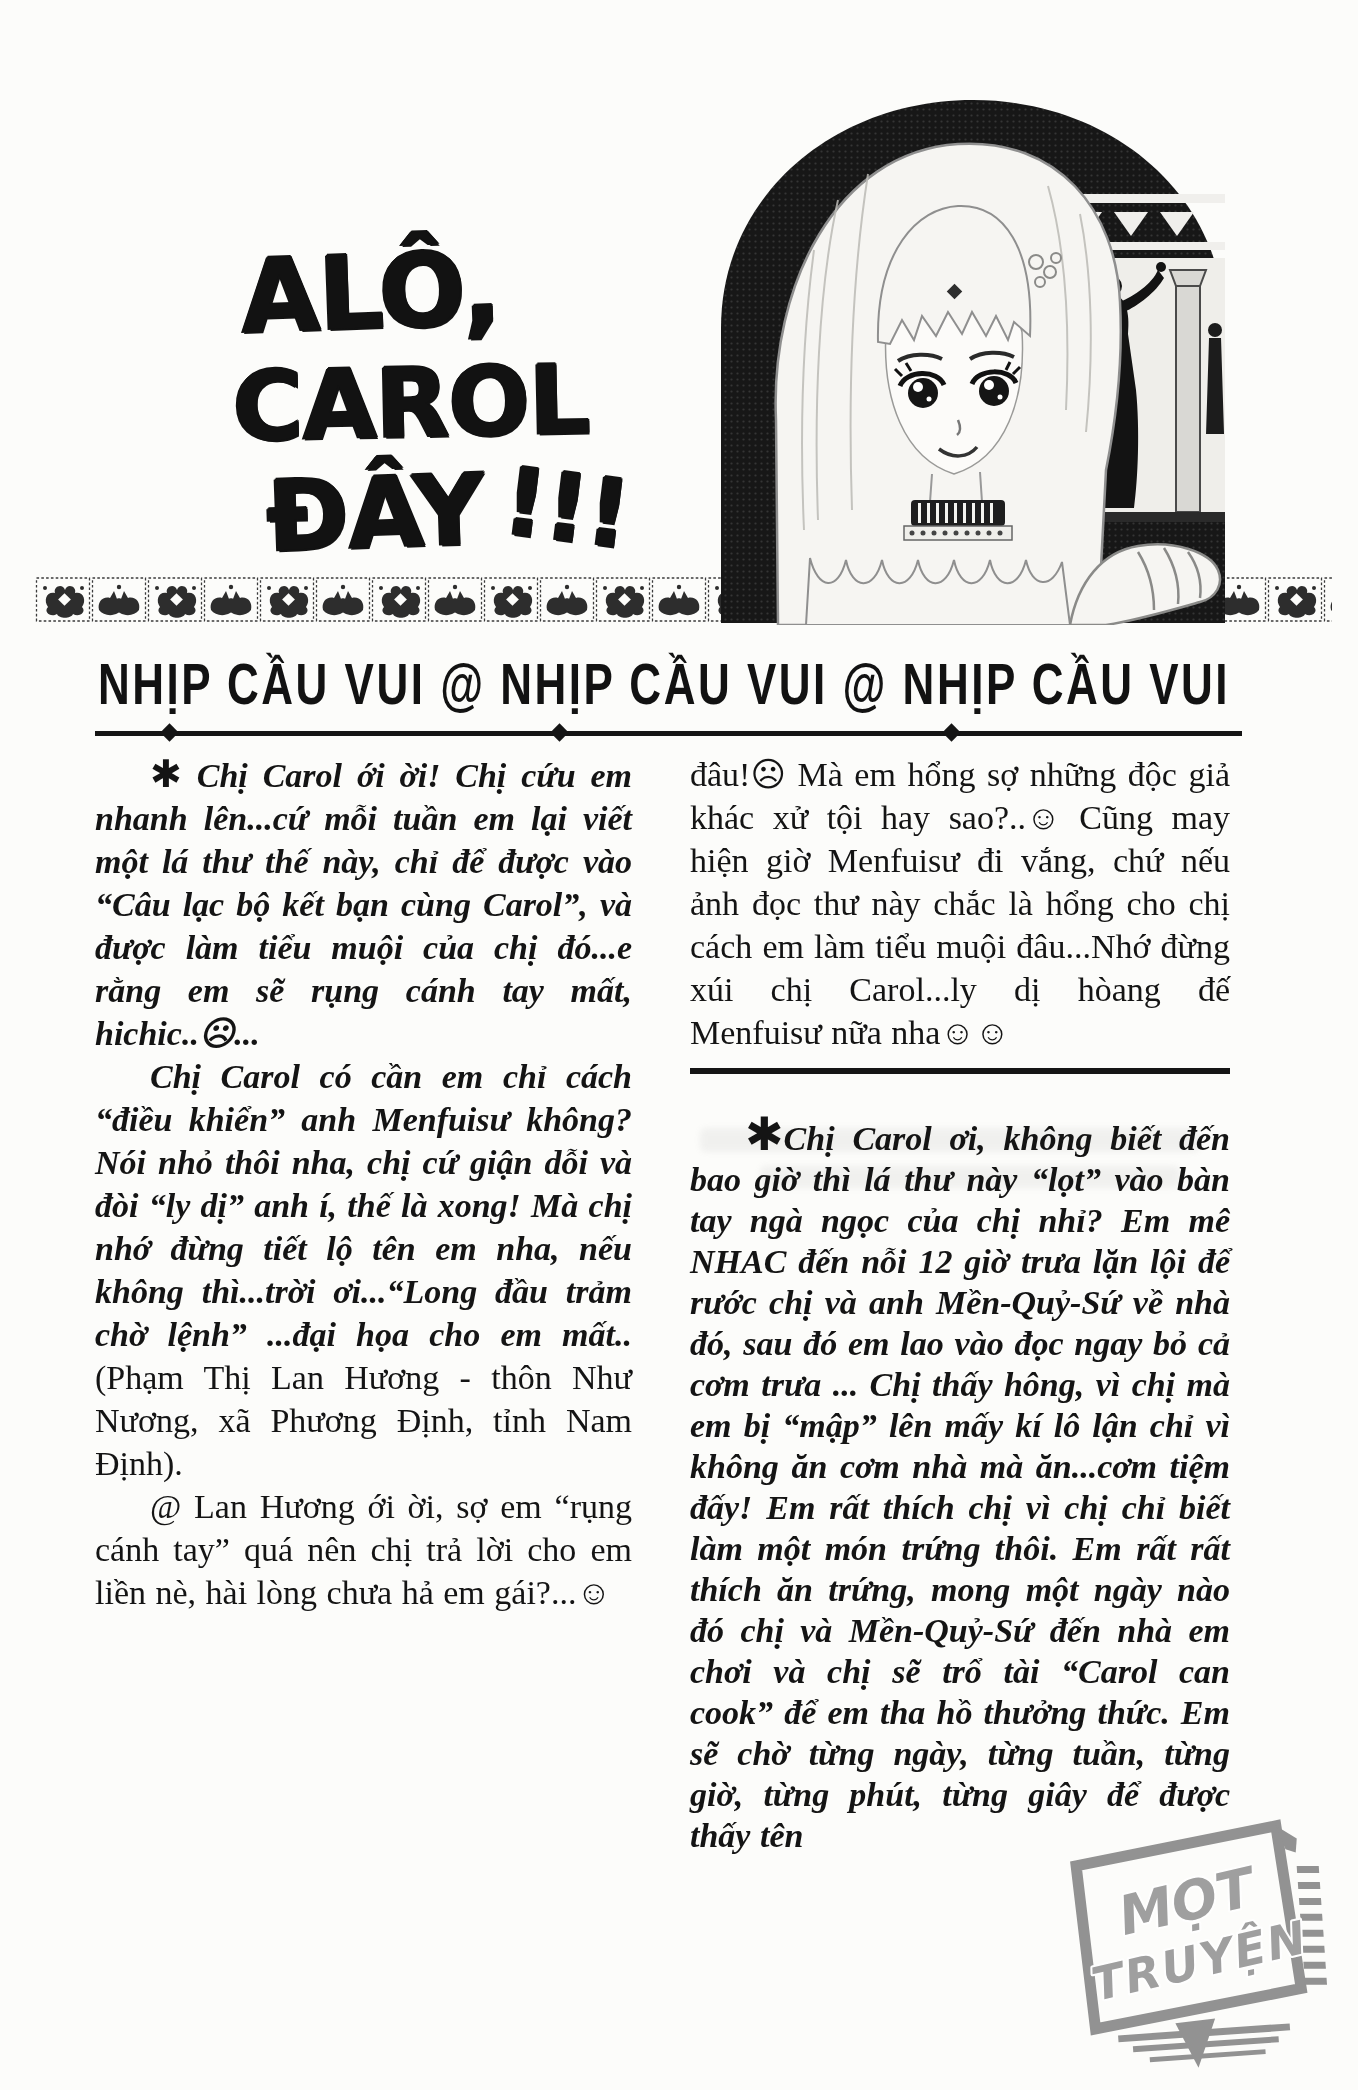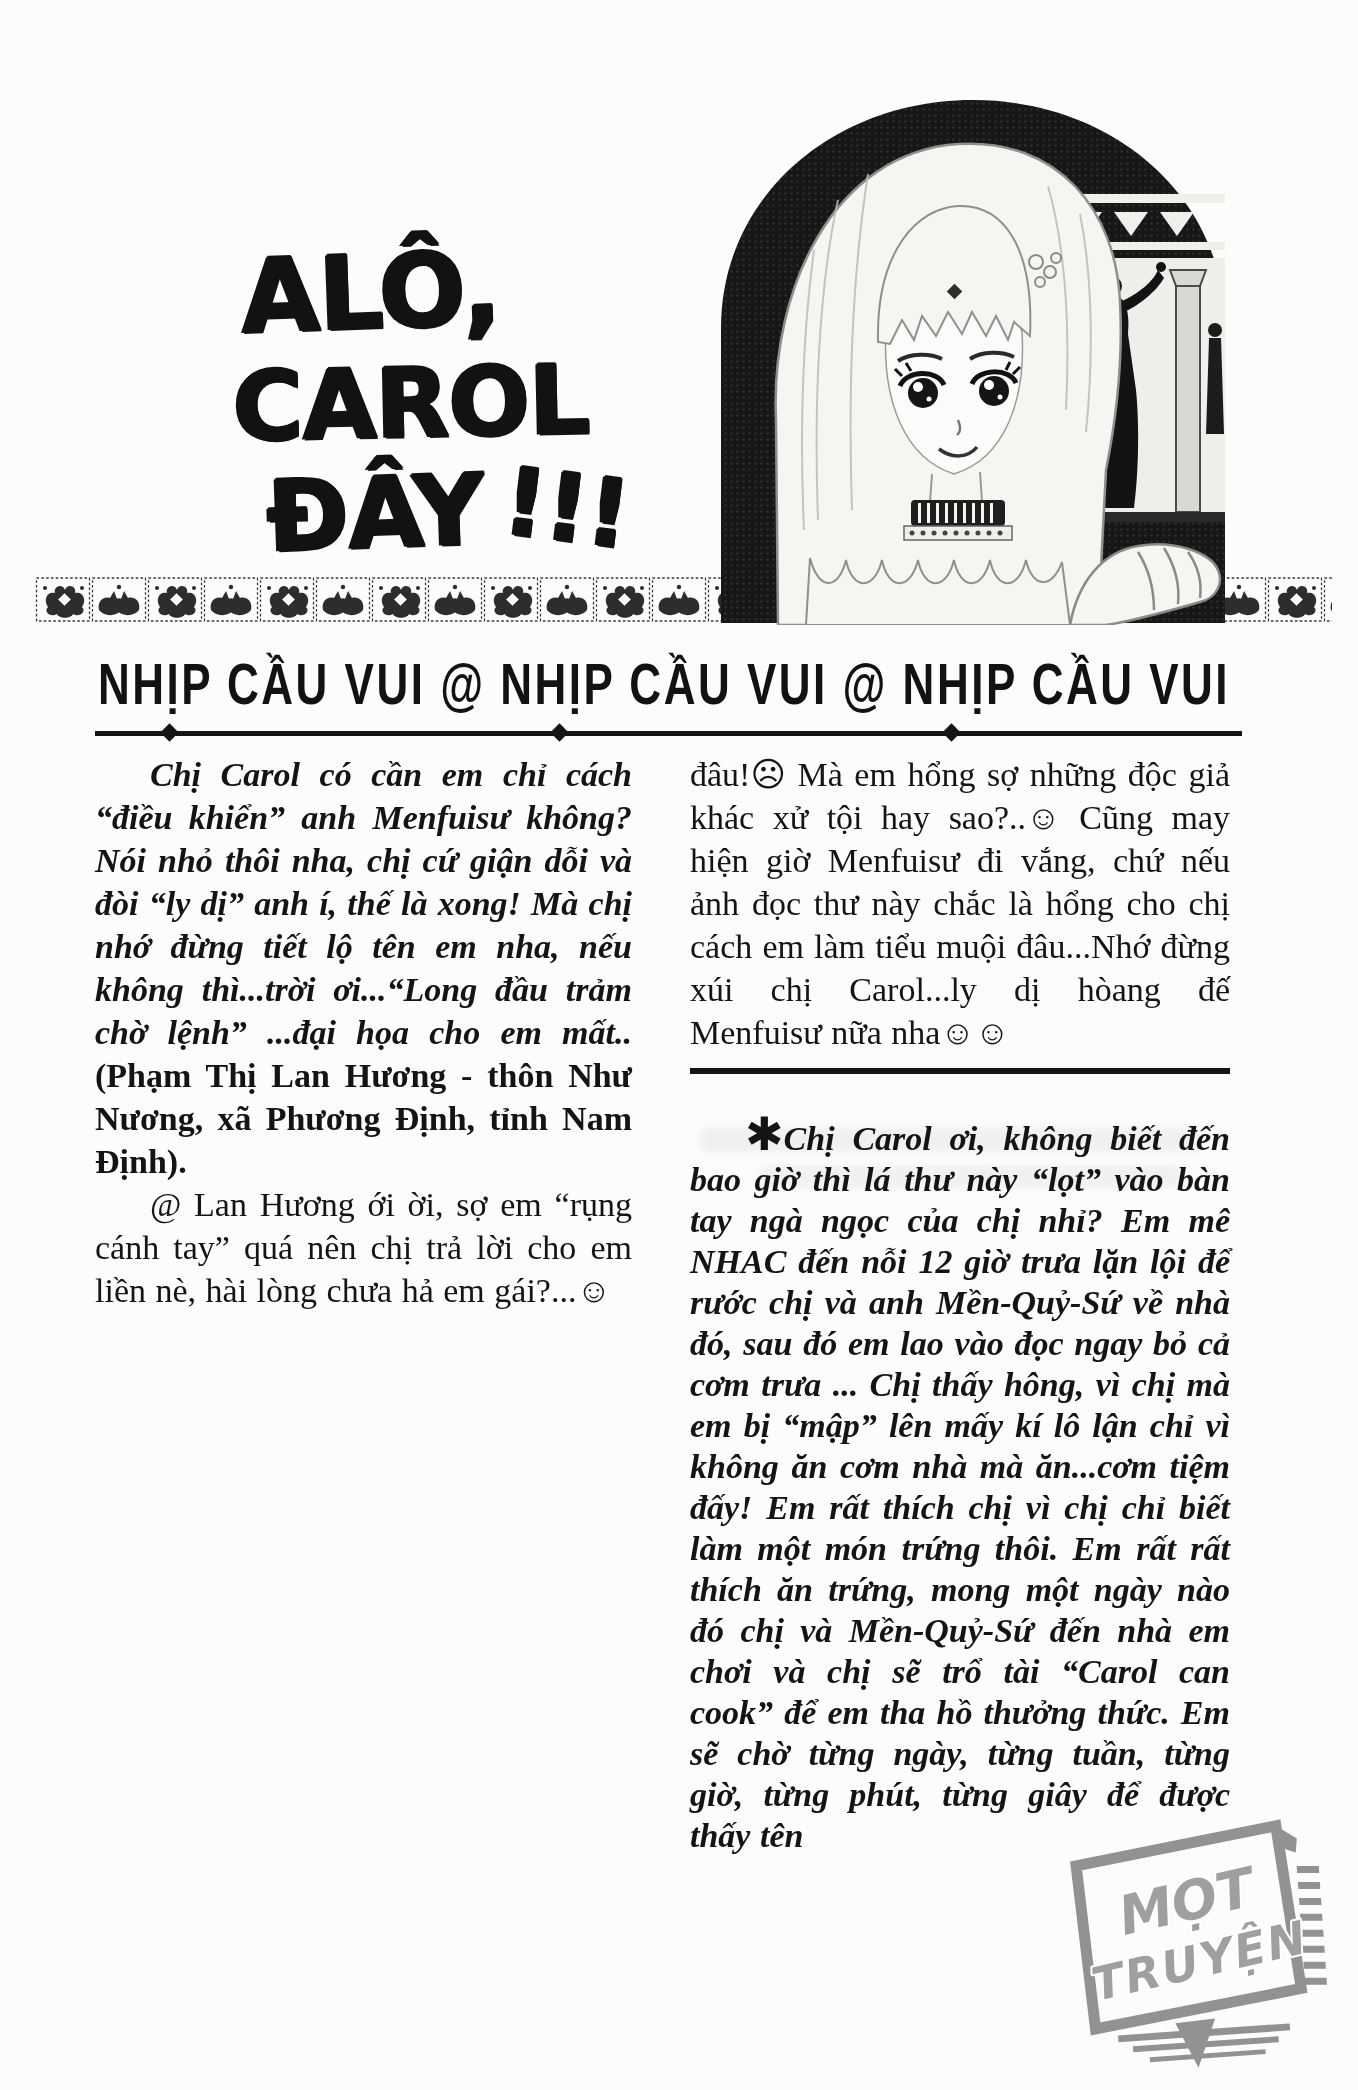--- a/index.html
+++ b/index.html
@@ -30,21 +30,21 @@
   .dm{position:absolute;top:-5px;width:13px;height:13px;background:#151515;transform:rotate(45deg);}
   .dm1{left:68px;}.dm2{left:458px;}.dm3{left:850px;}
 
   
   .col{position:absolute;top:753px;font-size:34px;line-height:43px;text-align:justify;word-spacing:1px;}
   .col-left{left:95px;width:537px;}
   .col-right{left:690px;width:540px;}
   .para{margin:0;}
   .bi{font-weight:bold;font-style:italic;}
   .rg{font-weight:normal;font-style:normal;}
-  .sig{font-weight:bold;font-style:normal;}
+  .sig{font-weight:normal;font-style:normal;}
   .indent{text-indent:55px;}
   .star{font-style:normal;font-weight:bold;font-family:"DejaVu Sans",sans-serif;font-size:38px;}
   .star-big{font-size:46px;line-height:0;}
   .col-right .bi{line-height:41px;}
   .divider{height:6px;background:#151515;margin:14px 0 44px 0;}
 
   .ghost{position:absolute;background:#8e8e8e;opacity:0.10;filter:blur(3px);border-radius:6px;}
 
   
   .watermark{position:absolute;left:1052px;top:1816px;opacity:0.95;}
@@ -199,20 +199,24 @@
   <div class="rule">
     <i class="dm dm1"></i>
     <i class="dm dm2"></i>
     <i class="dm dm3"></i>
   </div>
 
   <div class="ghost" style="left:700px;top:1128px;width:500px;height:24px;"></div>
   <div class="ghost" style="left:760px;top:1166px;width:420px;height:22px;"></div>
 
   <div class="col col-left">
+    <p class="para bi indent">
+      <span class="star">✱</span>
+      <span>Chị Carol ới ời! Chị cứu em nhanh lên...cứ mỗi tuần em lại viết một lá thư thế này, chỉ để được vào “Câu lạc bộ kết bạn cùng Carol”, và được làm tiểu muội của chị đó...e rằng em sẽ rụng cánh tay mất, hichic..☹...</span>
+    </p>
     <p class="para bi indent">
       <span>Chị Carol có cần em chỉ cách “điều khiển” anh Menfuisư không? Nói nhỏ thôi nha, chị cứ giận dỗi và đòi “ly dị” anh í, thế là xong! Mà chị nhớ đừng tiết lộ tên em nha, nếu không thì...trời ơi...“Long đầu trảm chờ lệnh” ...đại họa cho em mất..</span>
       <span class="sig">(Phạm Thị Lan Hương - thôn Như Nương, xã Phương Định, tỉnh Nam Định).</span>
     </p>
     <p class="para rg indent">@ Lan Hương ới ời, sợ em “rụng cánh tay” quá nên chị trả lời cho em liền nè, hài lòng chưa hả em gái?...☺</p>
   </div>
 
   <div class="col col-right">
     <p class="para rg">đâu!☹ Mà em hổng sợ những độc giả khác xử tội hay sao?..☺ Cũng may hiện giờ Menfuisư đi vắng, chứ nếu ảnh đọc thư này chắc là hổng cho chị cách em làm tiểu muội đâu...Nhớ đừng xúi chị Carol...ly dị hòang đế Menfuisư nữa nha☺☺</p>
     <div class="divider"></div>

